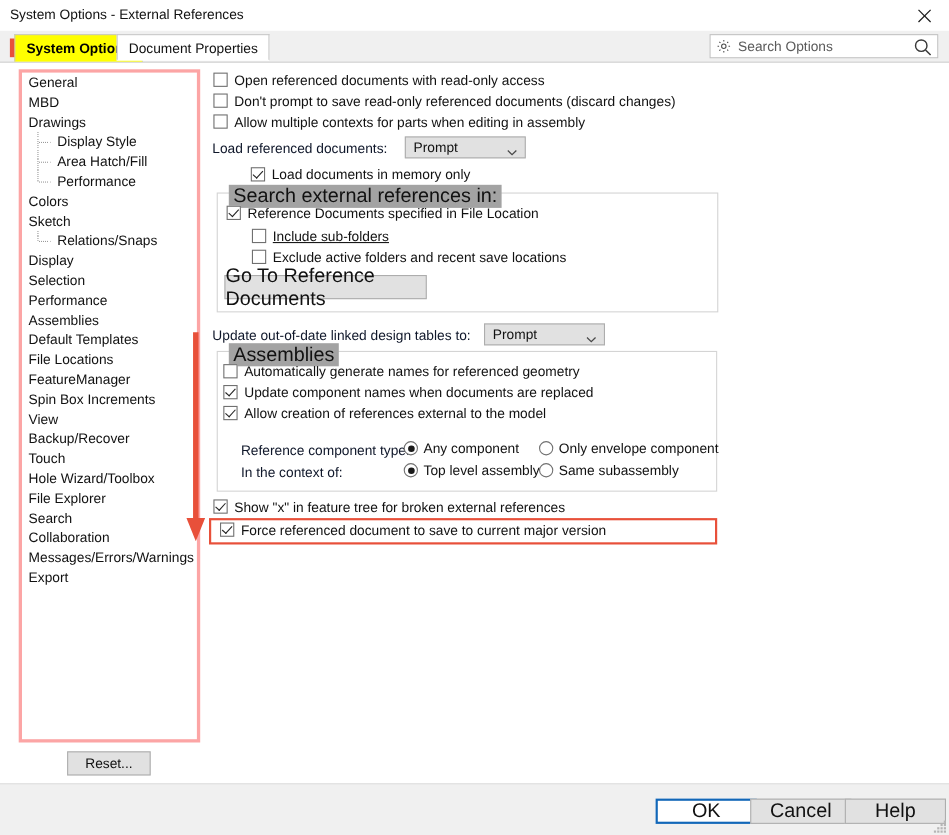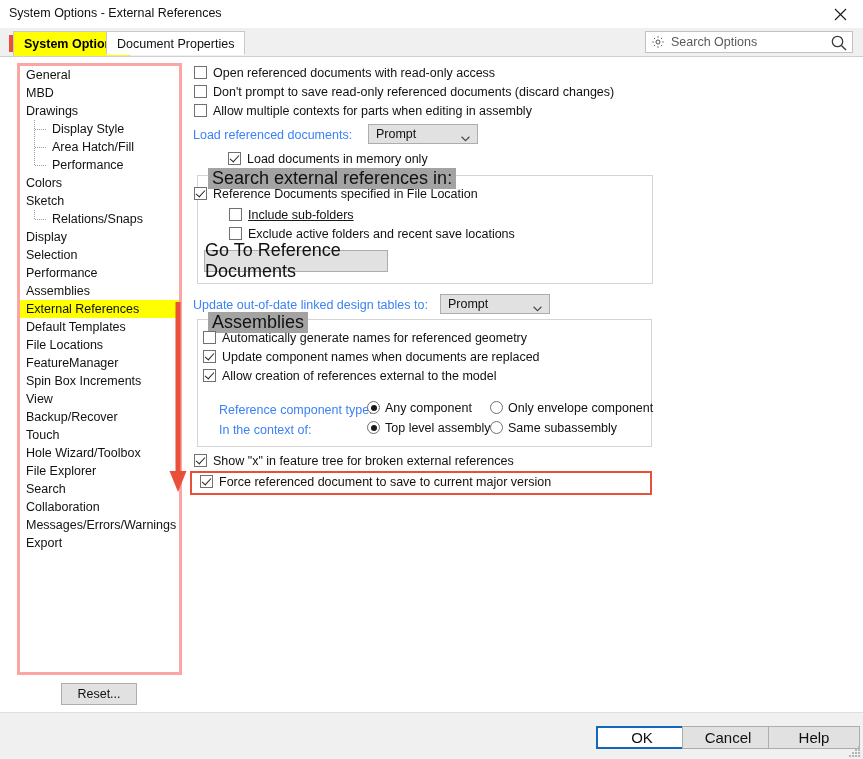--- a/index.html
+++ b/index.html
@@ -223,21 +223,21 @@
     background: #1a1a1a;
   }
   .rad-label {
     font-size: 12.5px;
     color: #111;
     margin-left: 5px;
     cursor: default;
   }
 
   
-  .lbl { font-size: 12.5px; color: #3b82f6; }
+  .lbl { font-size: 12.5px; color: #0f172a; }
 
   
   .combo {
     position: absolute;
     height: 20px;
     background: #e1e1e1;
     border: 1px solid #adadad;
     box-sizing: border-box;
     font-size: 12.5px;
     color: #111;
@@ -306,21 +306,21 @@
     background: #f0f0f0;
     border-top: 1px solid #dfdfdf;
   }
   .dlgbtn {
     position: absolute;
     top: 13px;
     width: 92px; height: 23px;
     background: #e1e1e1;
     border: 1px solid #adadad;
     box-sizing: border-box;
-    font-size: 15px;
+    font-size: 18px;
     color: #111;
     cursor: pointer;
     display: flex;
     align-items: center;
     justify-content: center;
   }
   #btn-ok {
     left: 596px;
     background: #ffffff;
     border: 2px solid #1267b8;
@@ -380,21 +380,20 @@
     <div class="tree-item child"><span class="guide-v"></span><span class="guide-h"></span><span>Display Style</span></div>
     <div class="tree-item child"><span class="guide-v"></span><span class="guide-h"></span><span>Area Hatch/Fill</span></div>
     <div class="tree-item child"><span class="guide-v half"></span><span class="guide-h"></span><span>Performance</span></div>
     <div class="tree-item"><span>Colors</span></div>
     <div class="tree-item"><span>Sketch</span></div>
     <div class="tree-item child"><span class="guide-v half"></span><span class="guide-h"></span><span>Relations/Snaps</span></div>
     <div class="tree-item"><span>Display</span></div>
     <div class="tree-item"><span>Selection</span></div>
     <div class="tree-item"><span>Performance</span></div>
     <div class="tree-item"><span>Assemblies</span></div>
-    <div class="tree-item selected"><span>External References</span></div>
     <div class="tree-item"><span>Default Templates</span></div>
     <div class="tree-item"><span>File Locations</span></div>
     <div class="tree-item"><span>FeatureManager</span></div>
     <div class="tree-item"><span>Spin Box Increments</span></div>
     <div class="tree-item"><span>View</span></div>
     <div class="tree-item"><span>Backup/Recover</span></div>
     <div class="tree-item"><span>Touch</span></div>
     <div class="tree-item"><span>Hole Wizard/Toolbox</span></div>
     <div class="tree-item"><span>File Explorer</span></div>
     <div class="tree-item"><span>Search</span></div>
@@ -429,21 +428,21 @@
     </span>
   </div>
 
   <div class="row" style="left:38px; top:90px;">
     <span class="cbx checked"></span><span class="cbx-label">Load documents in memory only</span>
   </div>
 
   <div class="group" style="left:7px; top:113px; width:456px; height:109px;">
     <div class="group-title">Search external references in:</div>
   </div>
-  <div class="row" style="left:4px; top:125px;">
+  <div class="row" style="left:16px; top:125px;">
     <span class="cbx checked"></span><span class="cbx-label">Reference Documents specified in File Location</span>
   </div>
   <div class="row" style="left:39px; top:146px;text-decoration:underline;">
     <span class="cbx"></span><span class="cbx-label">Include sub-folders</span>
   </div>
   <div class="row" style="left:39px; top:165px;">
     <span class="cbx"></span><span class="cbx-label">Exclude active folders and recent save locations</span>
   </div>
   <div class="pushbtn" style="left:14px; top:188px; width:184px; height:22px;">
     <span>Go To Reference Documents</span>

